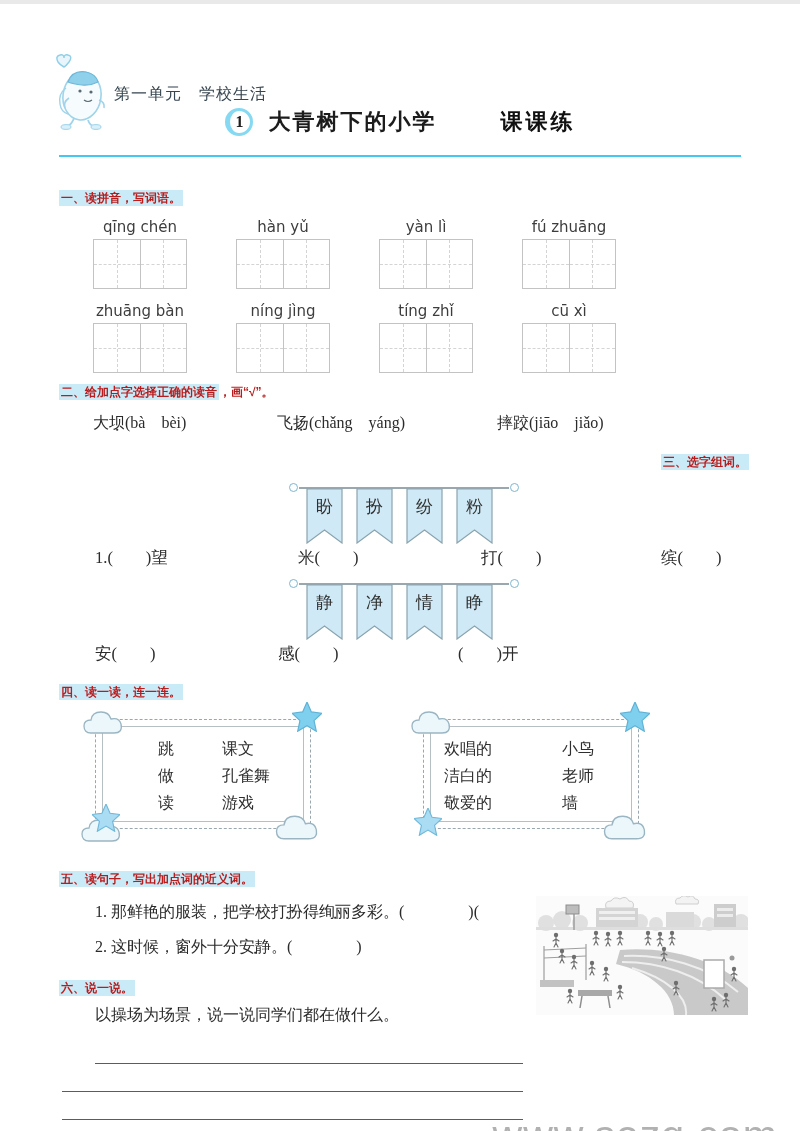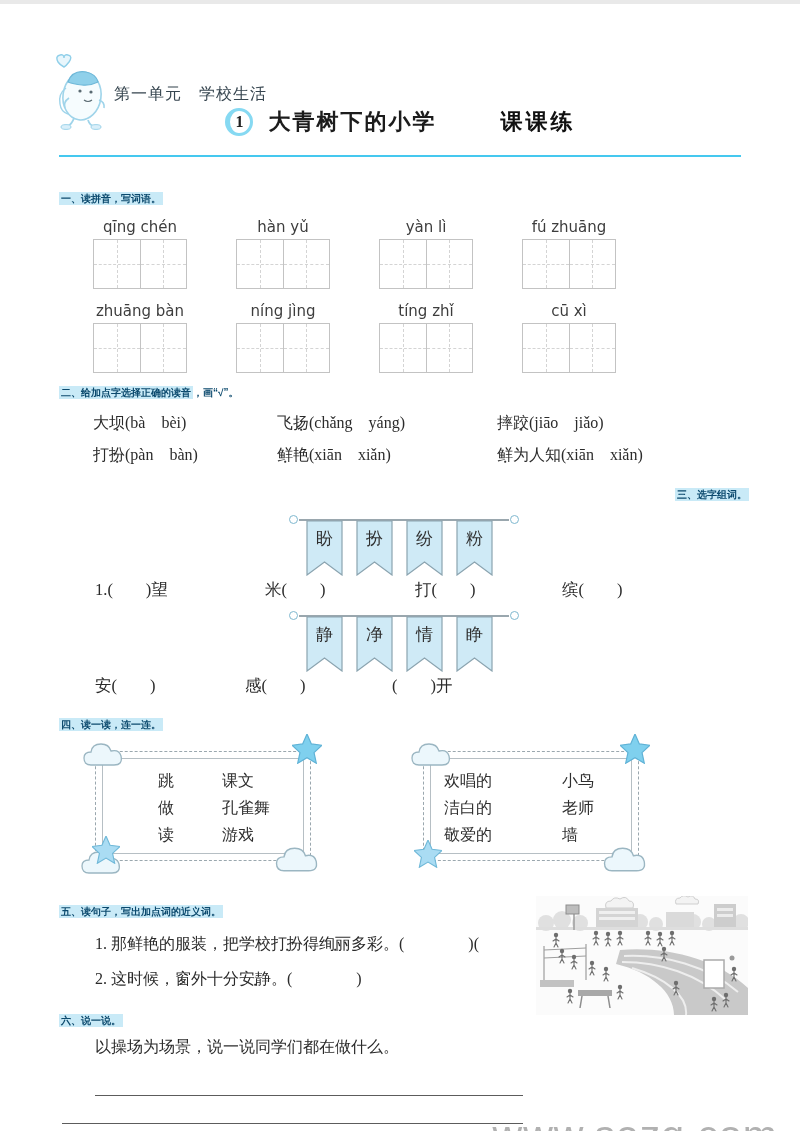--- a/index.html
+++ b/index.html
@@ -16,22 +16,22 @@
   .title-row { position:absolute; left:0; top:103px; width:100%; display:flex; justify-content:center;
     align-items:center; gap:16px; }
   .lesson-circle { width:28px; height:28px; border:3px solid #86d9f2; border-left-width:5px; border-radius:50%;
     display:flex; align-items:center; justify-content:center; font-size:16px; font-weight:bold; color:#222; }
   .lesson-title { font-size:22px; font-weight:bold; color:#1c1c1c; letter-spacing:2px; }
   .booklet { font-family:"Liberation Sans","DejaVu Sans",sans-serif; font-size:22px; font-weight:bold;
     color:#111; letter-spacing:3px; margin-left:48px; }
   .header-rule { position:absolute; top:151px; left:59px; width:682px; height:2px; background:#45c8ef; }
   
   .content { position:absolute; left:59px; top:184px; width:690px; }
-  .sec-h { font-family:"Liberation Sans","DejaVu Sans",sans-serif; font-weight:bold; font-size:10px;
-    color:#0c4a6e; line-height:21px; }
+  .sec-h { font-family:"Liberation Sans","DejaVu Sans",sans-serif; font-weight:bold; font-size:12px;
+    color:#b91c1c; line-height:21px; }
   .hl { background:#c9eaf7; padding:1px 2px; }
   
   .pinyin-row { display:flex; margin-left:34px; gap:49px; margin-top:9px; }
   .pinyin { width:94px; text-align:center; font-family:"DejaVu Sans","Liberation Sans",sans-serif;
     font-size:15px; color:#3d3d3d; }
   .grid-row { display:flex; margin-left:34px; gap:49px; margin-top:3px; }
   .tian-pair { display:flex; width:94px; height:50px; border:1px solid #c3c3c3; background:#fff; }
   .tian-cell { flex:1; position:relative; }
   .tian-cell + .tian-cell { border-left:1px solid #c3c3c3; }
   .tian-cell::before { content:""; position:absolute; left:0; right:0; top:50%; border-top:1px dashed #d4d4d4; }
@@ -47,21 +47,21 @@
   .s3h { margin-top:17px;text-align:right; }
   .banner { position:relative; width:206px; margin:10px auto 0; height:62px; }
   .bline { position:absolute; top:4px; left:-2px; right:-2px; height:2px; background:#9aa7ae; }
   .bend { position:absolute; top:0; width:9px; height:9px; border:1.5px solid #7fb8cf; border-radius:50%;
     background:#fff; }
   .bend.l { left:-12px; } .bend.r { right:-12px; }
   .flags { display:flex; gap:13px; padding-left:5px; padding-top:5px; }
   .flag { position:relative; width:37px; height:56px; }
   .flag svg { position:absolute; inset:0; }
   .flag-char { position:absolute; top:7px; left:0; right:0; text-align:center; font-size:17px; color:#2f2f2f; }
-  .s3line { display:flex; margin-left:36px; font-size:16.5px; line-height:24px; margin-top:1px; }
+  .s3line { display:flex; margin-left:36px; font-size:16.5px; line-height:24px; margin-top:1px;gap:33px; }
   .s3line .k1 { width:170px; } .s3line .k2 { width:150px; } .s3line .k3 { width:147px; } .s3line .k4 { flex:1; }
   
   .s4h { margin-top:16px; }
   .boxes { display:flex; margin-top:16px; margin-left:36px; gap:112px; height:128px; }
   .link-box { position:relative; width:216px; height:110px; border:1.5px dashed #9aa7ae; }
   .link-inner { position:absolute; inset:6px; border:1px solid #b6bfc4; }
   .box-cols { position:absolute; inset:0; display:flex; padding-top:15px; font-size:16px; line-height:27px;
     color:#2f2f2f; }
   .deco { position:absolute; }
   
@@ -163,25 +163,20 @@
         </div>
     </div>
 
     <div class="sec-h s2h"><span class="hl">二、给加点字选择正确的读音</span><span>，画“√”。</span></div>
 
     <div class="s2row">
       <span class="c1"><span>大</span><span class="du">坝</span><span>(bà　bèi)</span></span>
       <span class="c2"><span>飞</span><span class="du">扬</span><span>(chǎng　yáng)</span></span>
       <span class="c3"><span>摔</span><span class="du">跤</span><span>(jiāo　jiǎo)</span></span>
     </div>
-    <div class="s2row">
-      <span class="c1"><span>打</span><span class="du">扮</span><span>(pàn　bàn)</span></span>
-      <span class="c2"><span></span><span class="du">鲜</span><span>艳(xiān　xiǎn)</span></span>
-      <span class="c3"><span></span><span class="du">鲜</span><span>为人知(xiān　xiǎn)</span></span>
-    </div>
 
     <div class="sec-h s3h"><span class="hl">三、选字组词。</span></div>
 
     <div class="banner">
       <span class="bend l"></span>
       <span class="bend r"></span>
       <div class="bline"></div>
       <div class="flags">
         <div class="flag">
             <svg viewBox="0 0 37 56">

